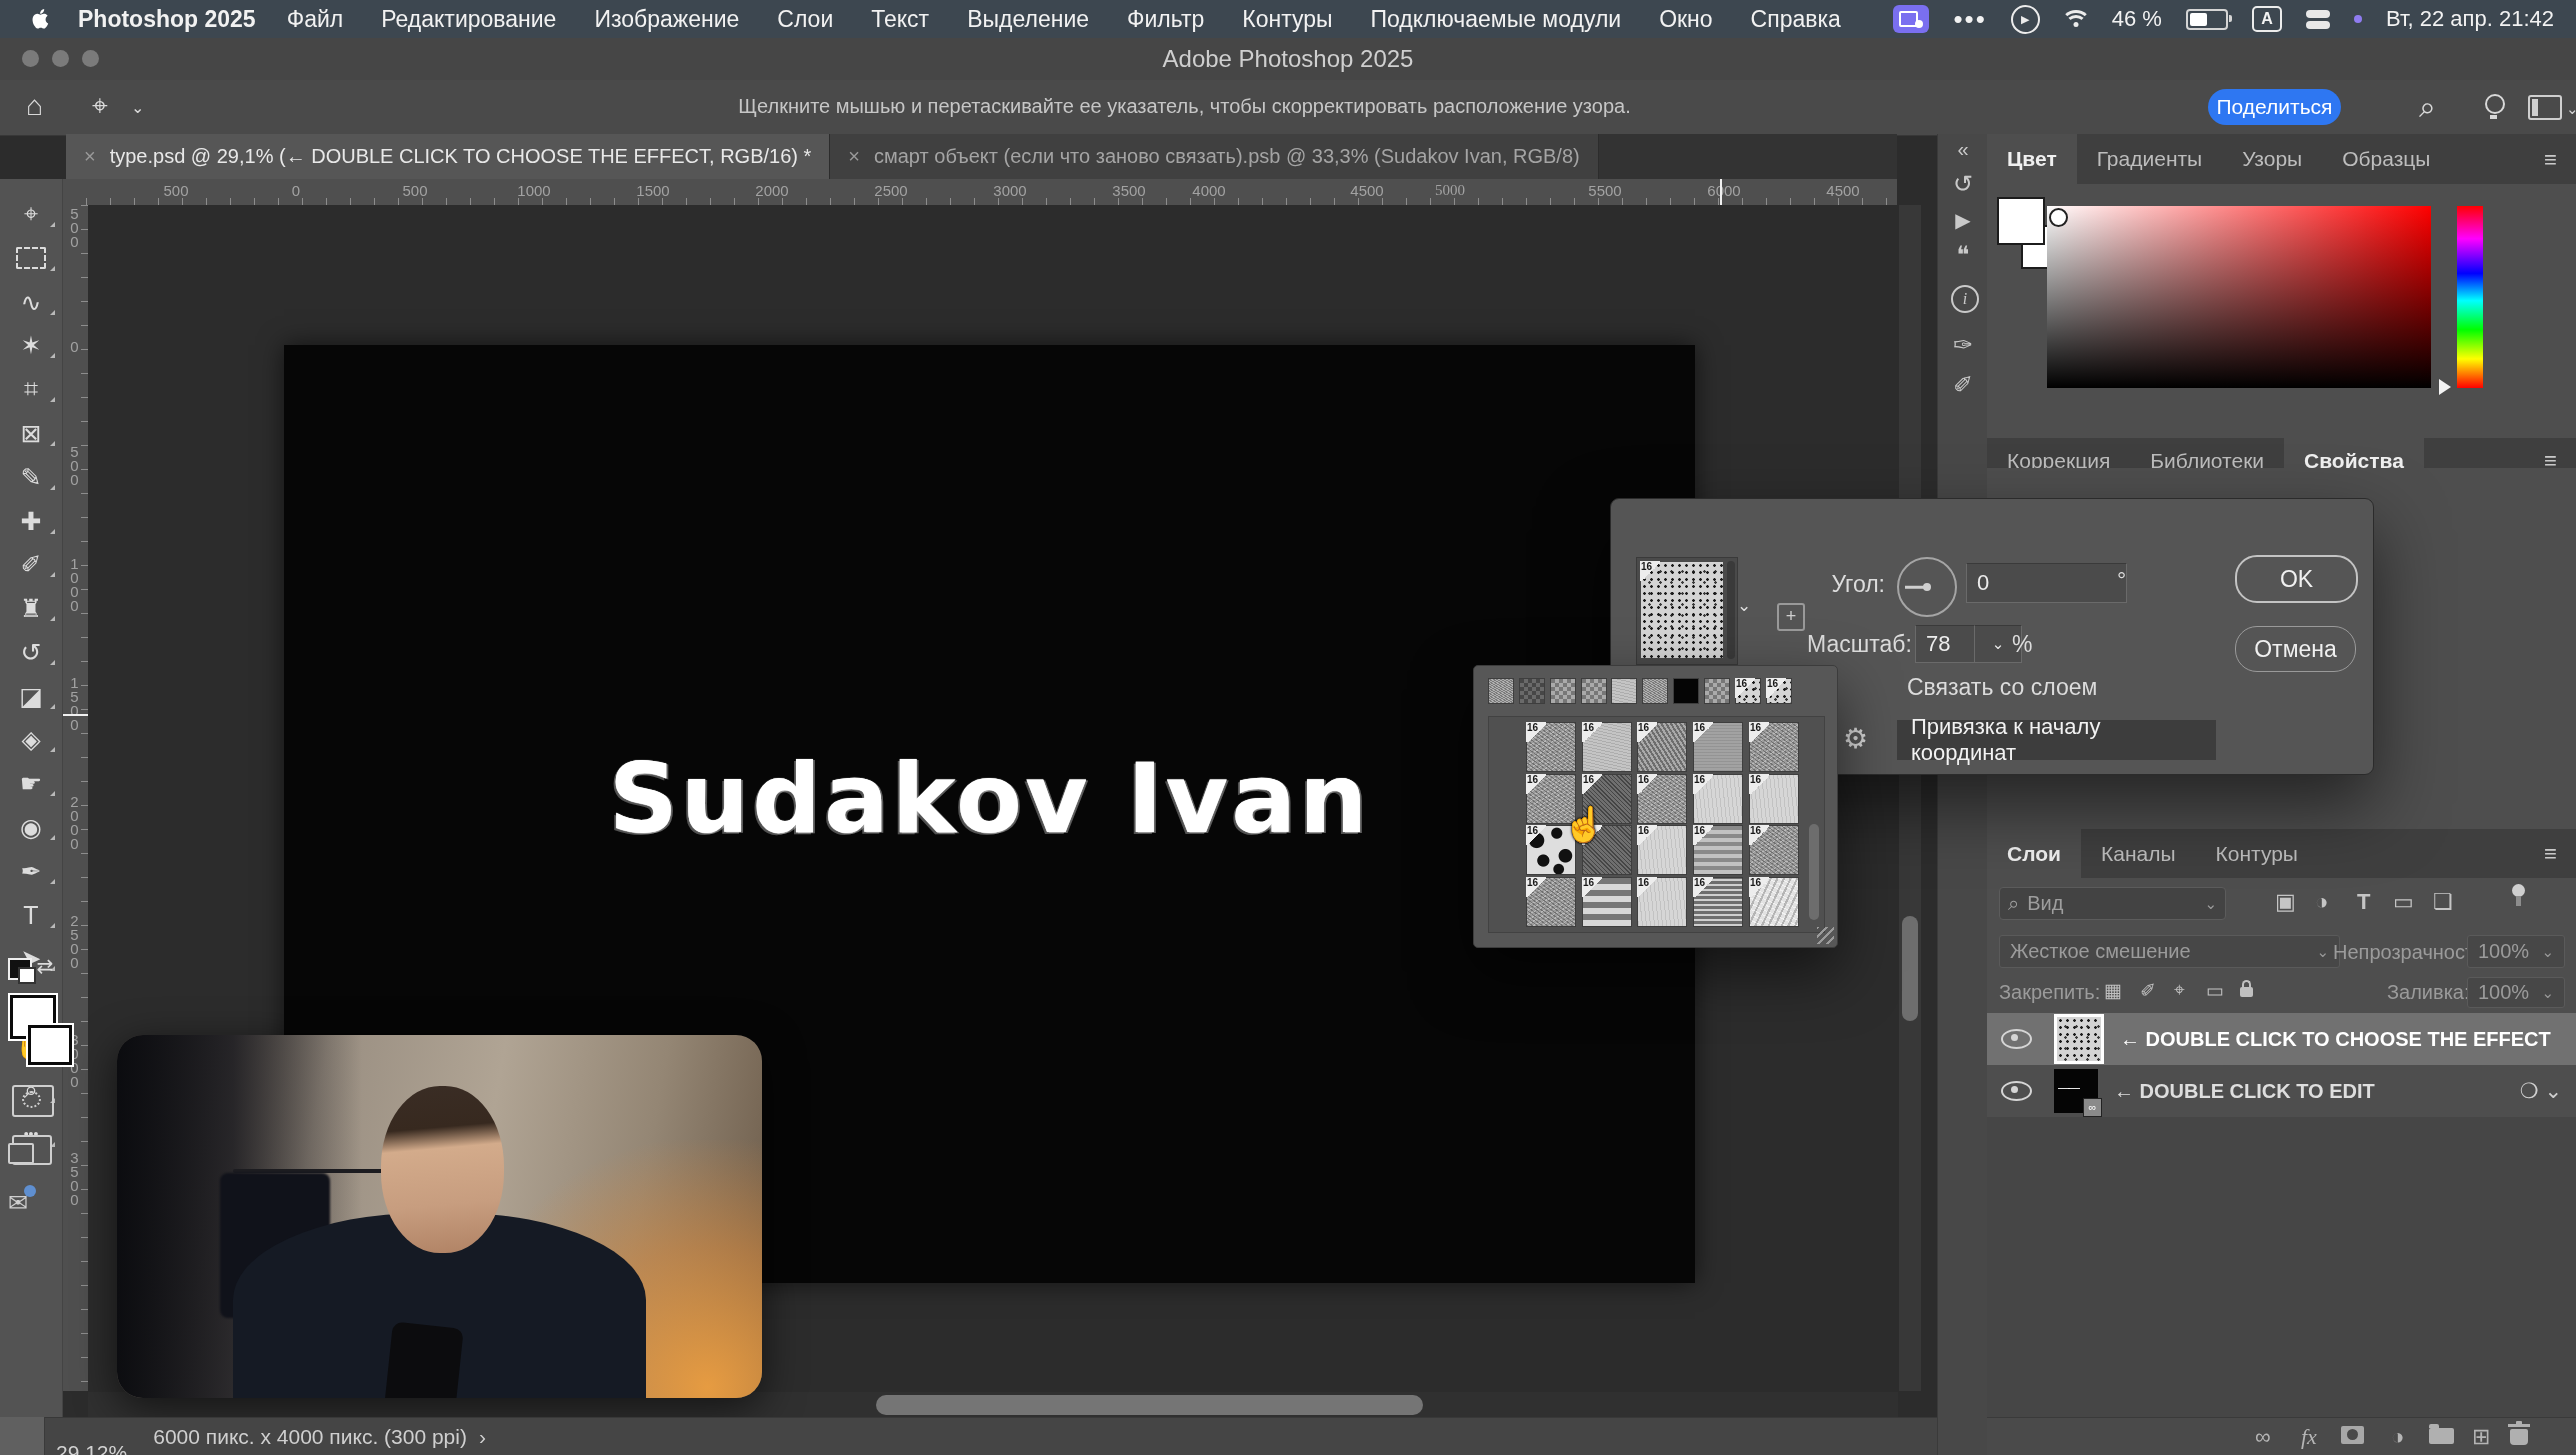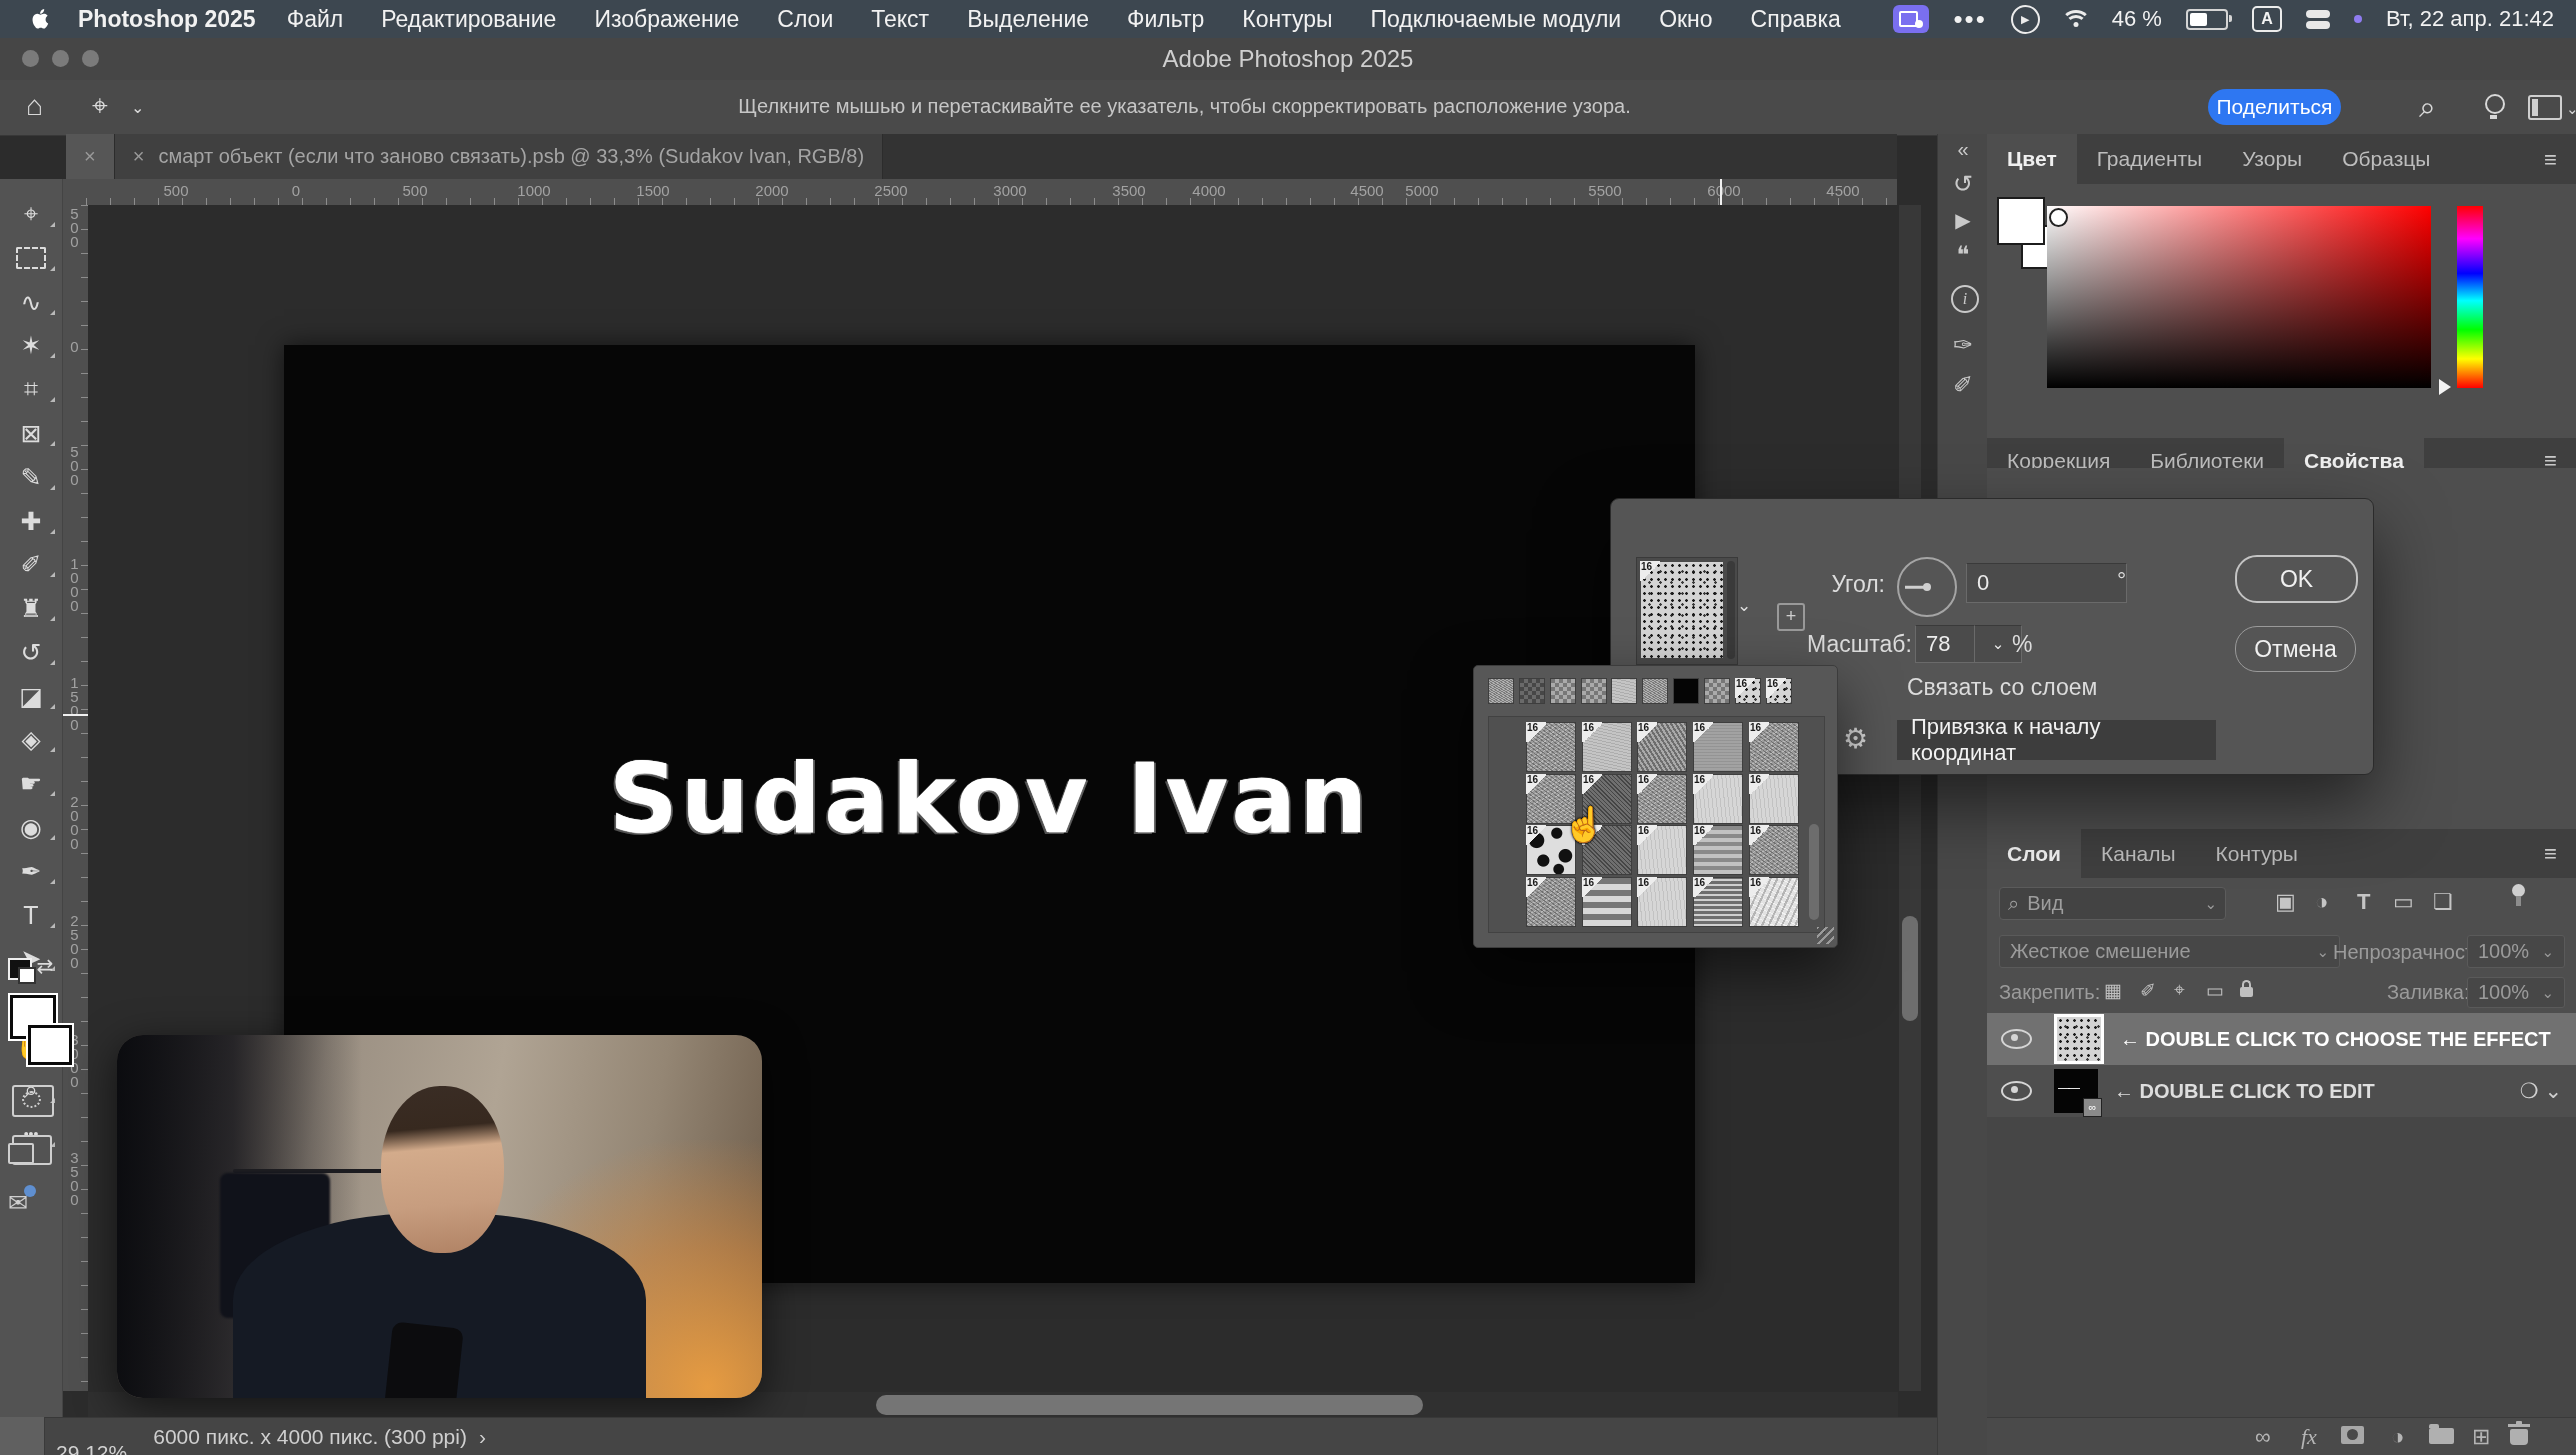--- a/index.html
+++ b/index.html
@@ -300,40 +300,41 @@
     <span class="bulb" style="left:2485px;top:14px;"></span>
     <span class="wsic" style="left:2528px;top:15px;">
         <i></i>
       </span>
     <span class="ob-ic" style="left:2566px;font-size:15px;top:20px;">⌄</span>
   </div>
 
   <div class="abs tabbar">
     <div class="dtab active">
       <span class="x">×</span>
+      <span>type.psd @ 29,1% (← DOUBLE CLICK TO CHOOSE THE EFFECT, RGB/16) *</span>
     </div>
     <div class="dtab inactive">
       <span class="x">×</span>
       <span>смарт объект (если что заново связать).psb @ 33,3% (Sudakov Ivan, RGB/8)</span>
     </div>
   </div>
 
   <div class="abs hruler" id="hruler">
       <span class="hlab" style="left: 114px;">500</span>
       <span class="hlab" style="left: 234px;">0</span>
       <span class="hlab" style="left: 353px;">500</span>
       <span class="hlab" style="left: 472px;">1000</span>
       <span class="hlab" style="left: 591px;">1500</span>
       <span class="hlab" style="left: 710px;">2000</span>
       <span class="hlab" style="left: 829px;">2500</span>
       <span class="hlab" style="left: 948px;">3000</span>
       <span class="hlab" style="left: 1067px;">3500</span>
       <span class="hlab" style="left: 1147px;">4000</span>
       <span class="hlab" style="left: 1305px;">4500</span>
-      <span class="hlab" style="left: 1360px;">5000</span>
+      <span class="hlab" style="left: 1388px; font-family: Liberation Serif, serif;">5000</span>
       <span class="hlab" style="left: 1543px;">5500</span>
       <span class="hlab" style="left: 1662px;">6000</span>
       <span class="hlab" style="left: 1781px;">4500</span>
     </div>
   <div class="abs vruler" id="vruler">
       <span class="vlab" style="top: 21px;">500</span>
       <span class="vlab" style="top: 140px;">0</span>
       <span class="vlab" style="top: 259px;">500</span>
       <span class="vlab" style="top: 378px;">1000</span>
       <span class="vlab" style="top: 497px;">1500</span>

